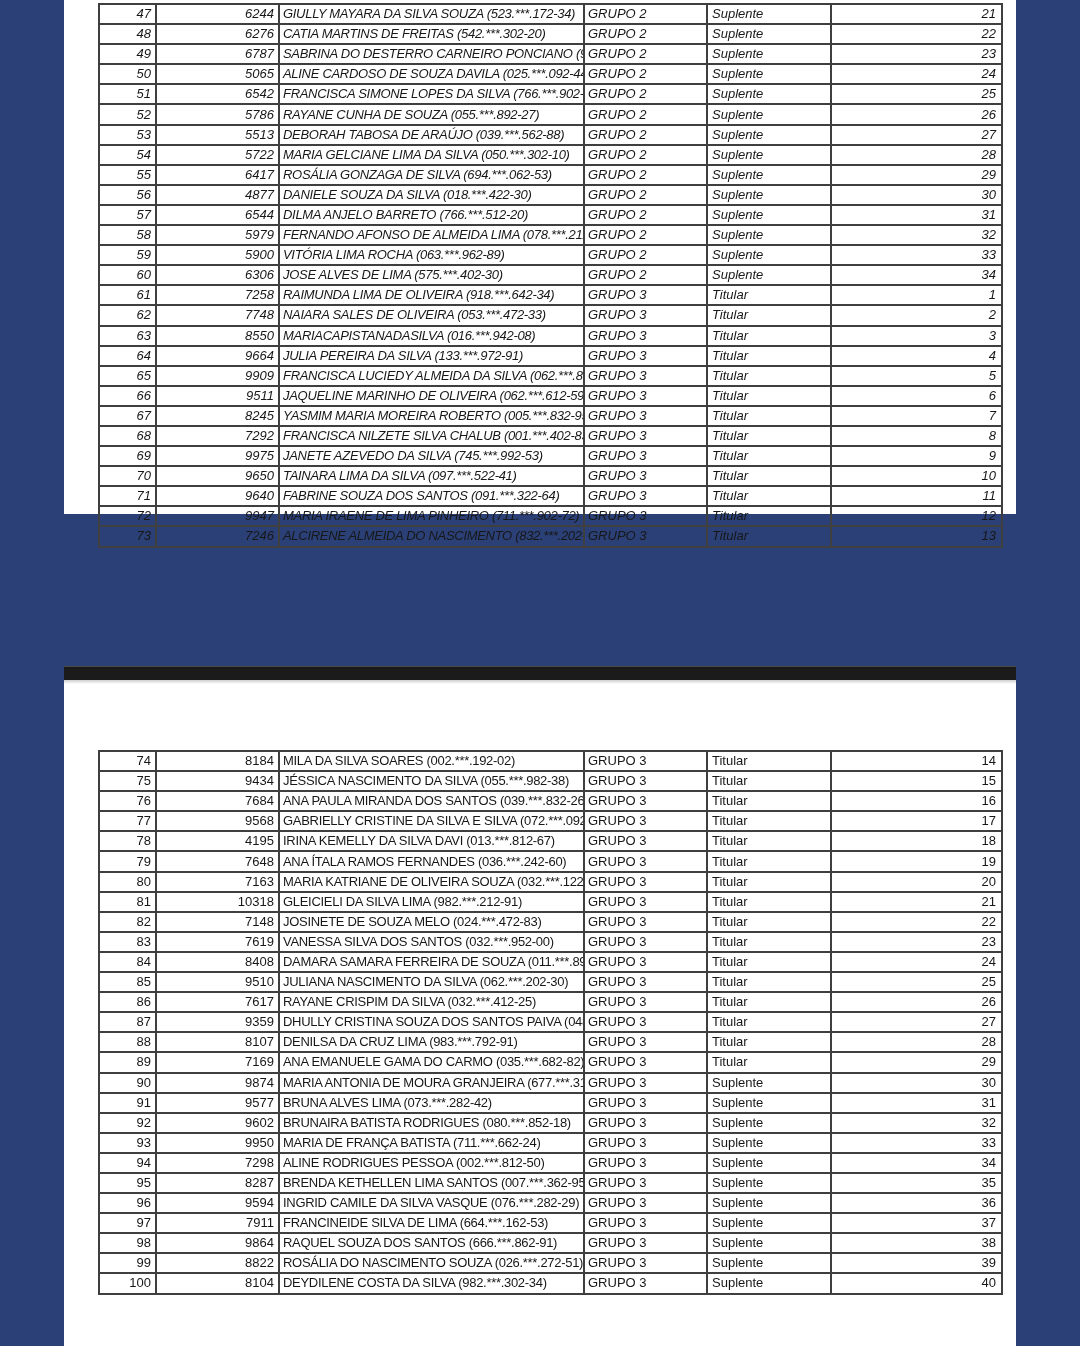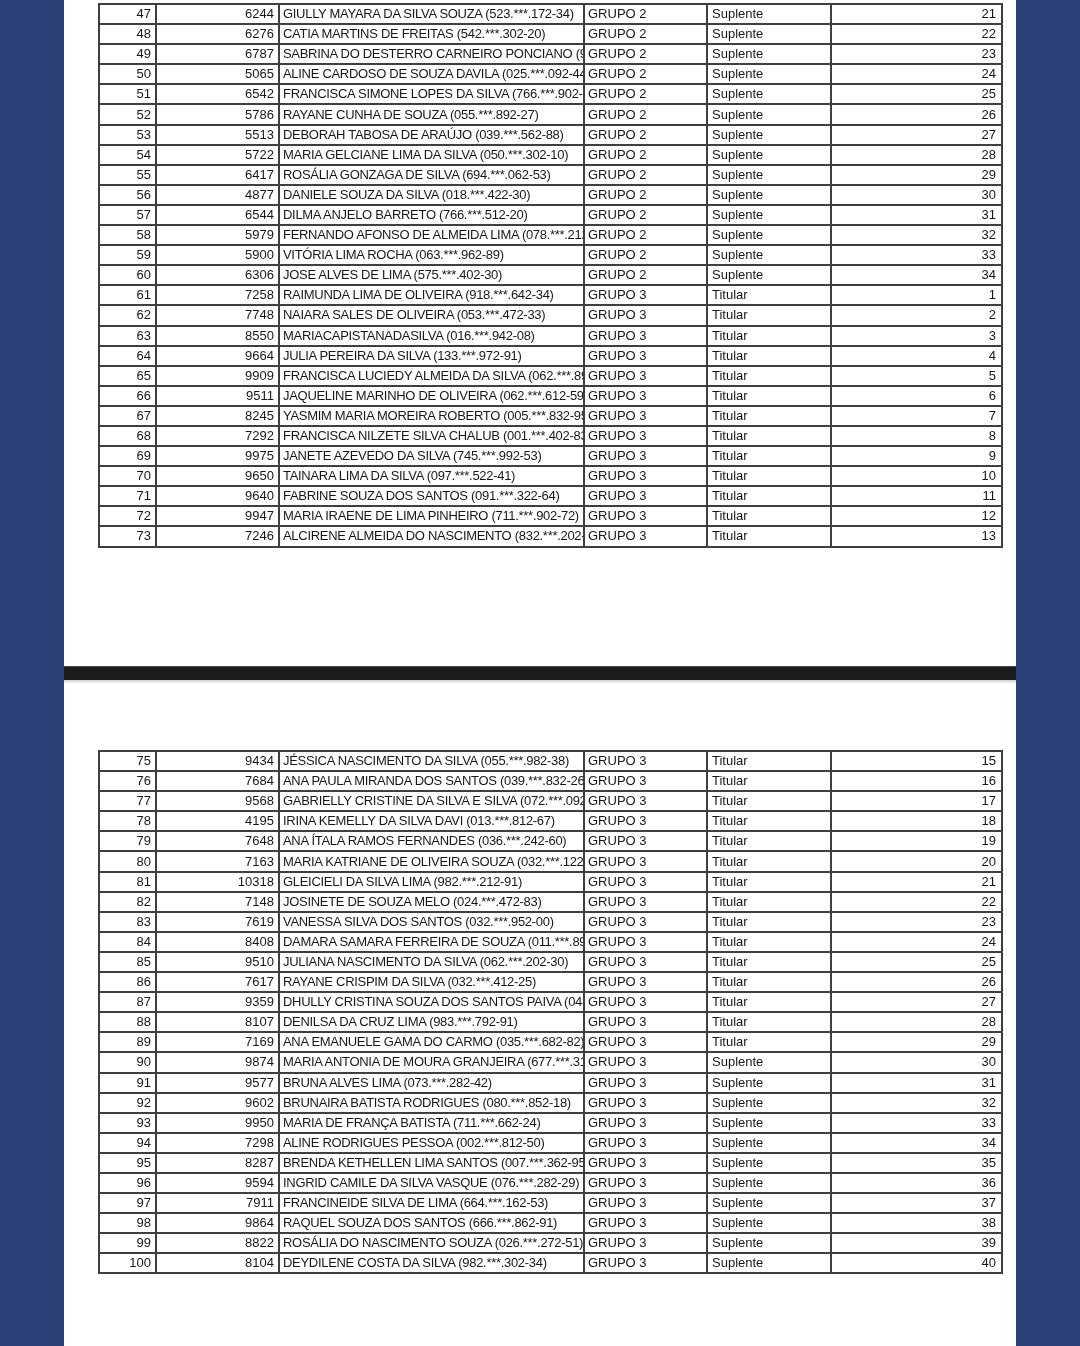--- a/index.html
+++ b/index.html
@@ -16,21 +16,21 @@
     width:1080px;height:1346px;
     background:var(--margin-blue);
     overflow:hidden;
     font-family:"Liberation Sans", sans-serif;
     color:var(--text-color);
   }
   .page{
     position:absolute;left:64px;width:952px;
     background:var(--page-bg);
   }
-  .page-1{top:0;height:666px;}
+  .page-1{top:0;height:514px;font-style:italic;}
   .page-2{top:684px;height:662px;}
   .separator{
     position:absolute;left:64px;top:666px;width:952px;height:18px;
     background:linear-gradient(to bottom,
       #4a4a4a 0px,#4a4a4a 1px,
       var(--separator-black) 1px,var(--separator-black) 14px,
       #cfcfcf 14px,#ffffff 18px);
   }
   table.grid{
     position:absolute;
@@ -324,20 +324,28 @@
     <table class="grid table-2">
       <colgroup>
         <col style="width:57px">
           <col style="width:123px">
           <col style="width:305px">
         <col style="width:123px">
           <col style="width:124px">
           <col style="width:171px">
       </colgroup>
       <tbody>
+  <tr>
+    <td class="c-num">74</td>
+    <td class="c-id">8184</td>
+    <td class="c-name">MILA DA SILVA SOARES (002.***.192-02)</td>
+    <td class="c-group">GRUPO 3</td>
+    <td class="c-status">Titular</td>
+    <td class="c-order">14</td>
+  </tr>
 
   <tr>
     <td class="c-num">75</td>
     <td class="c-id">9434</td>
     <td class="c-name">JÉSSICA NASCIMENTO DA SILVA (055.***.982-38)</td>
     <td class="c-group">GRUPO 3</td>
     <td class="c-status">Titular</td>
     <td class="c-order">15</td>
   </tr>
 

